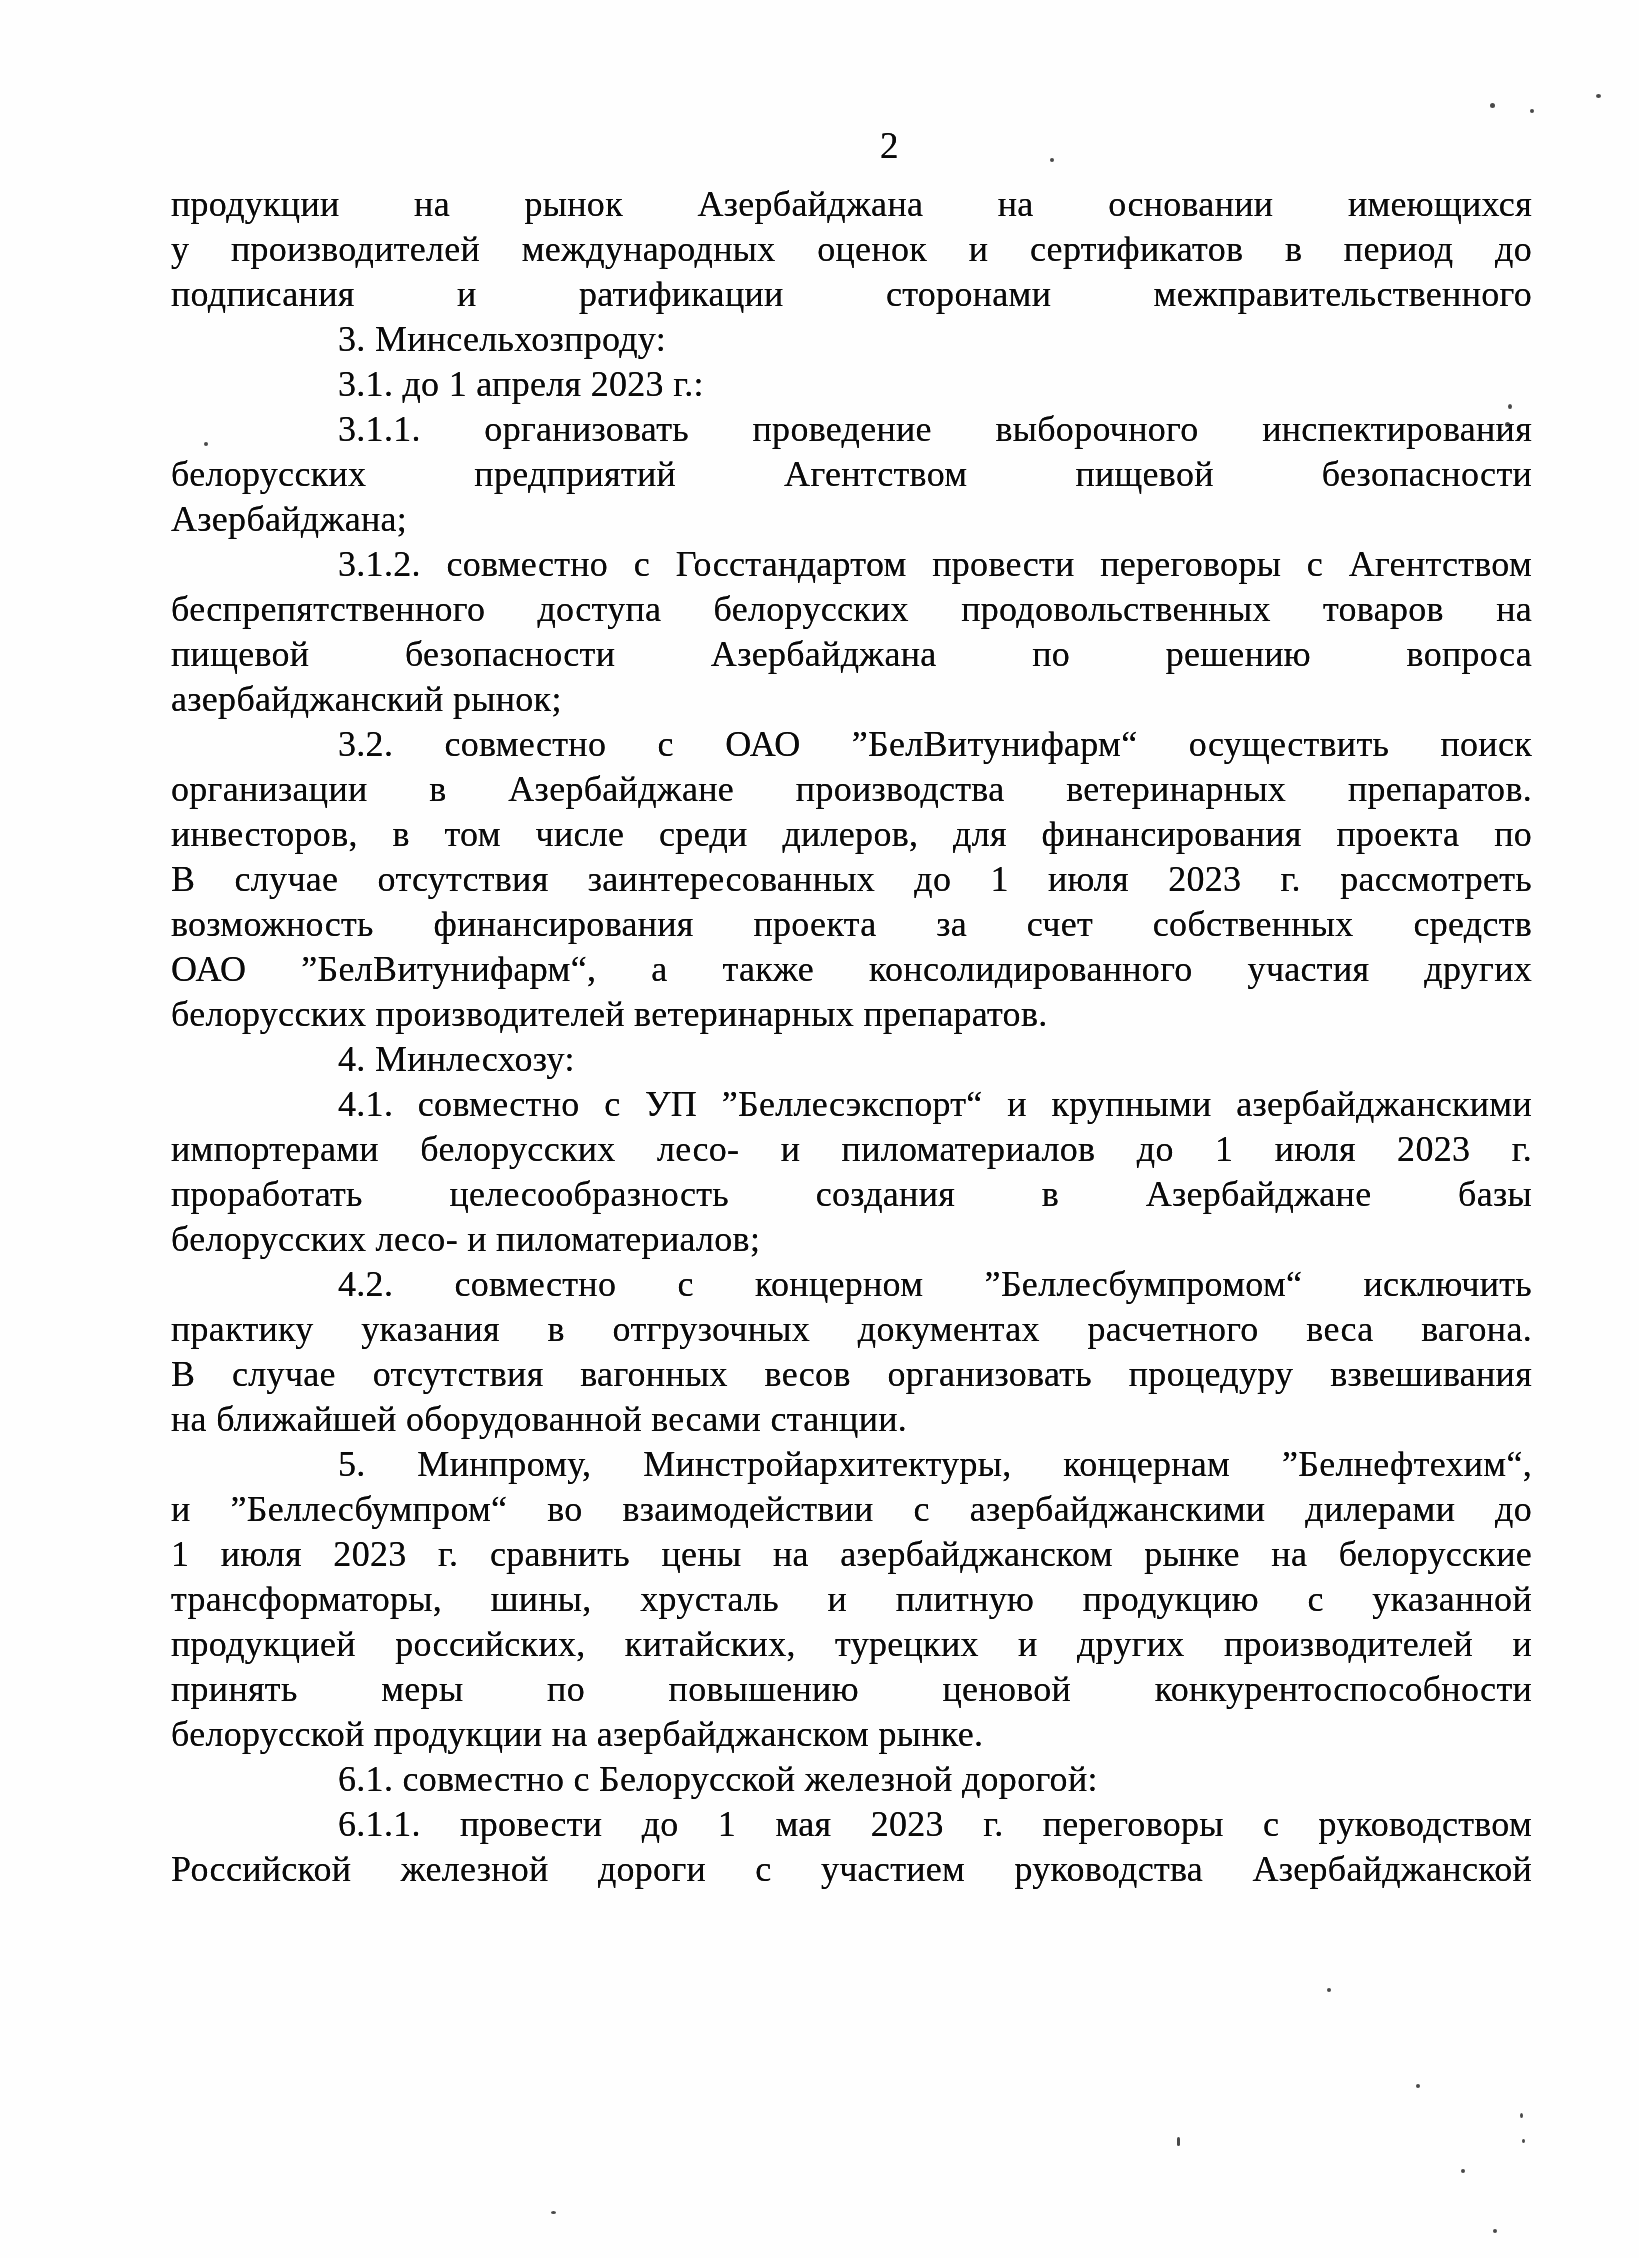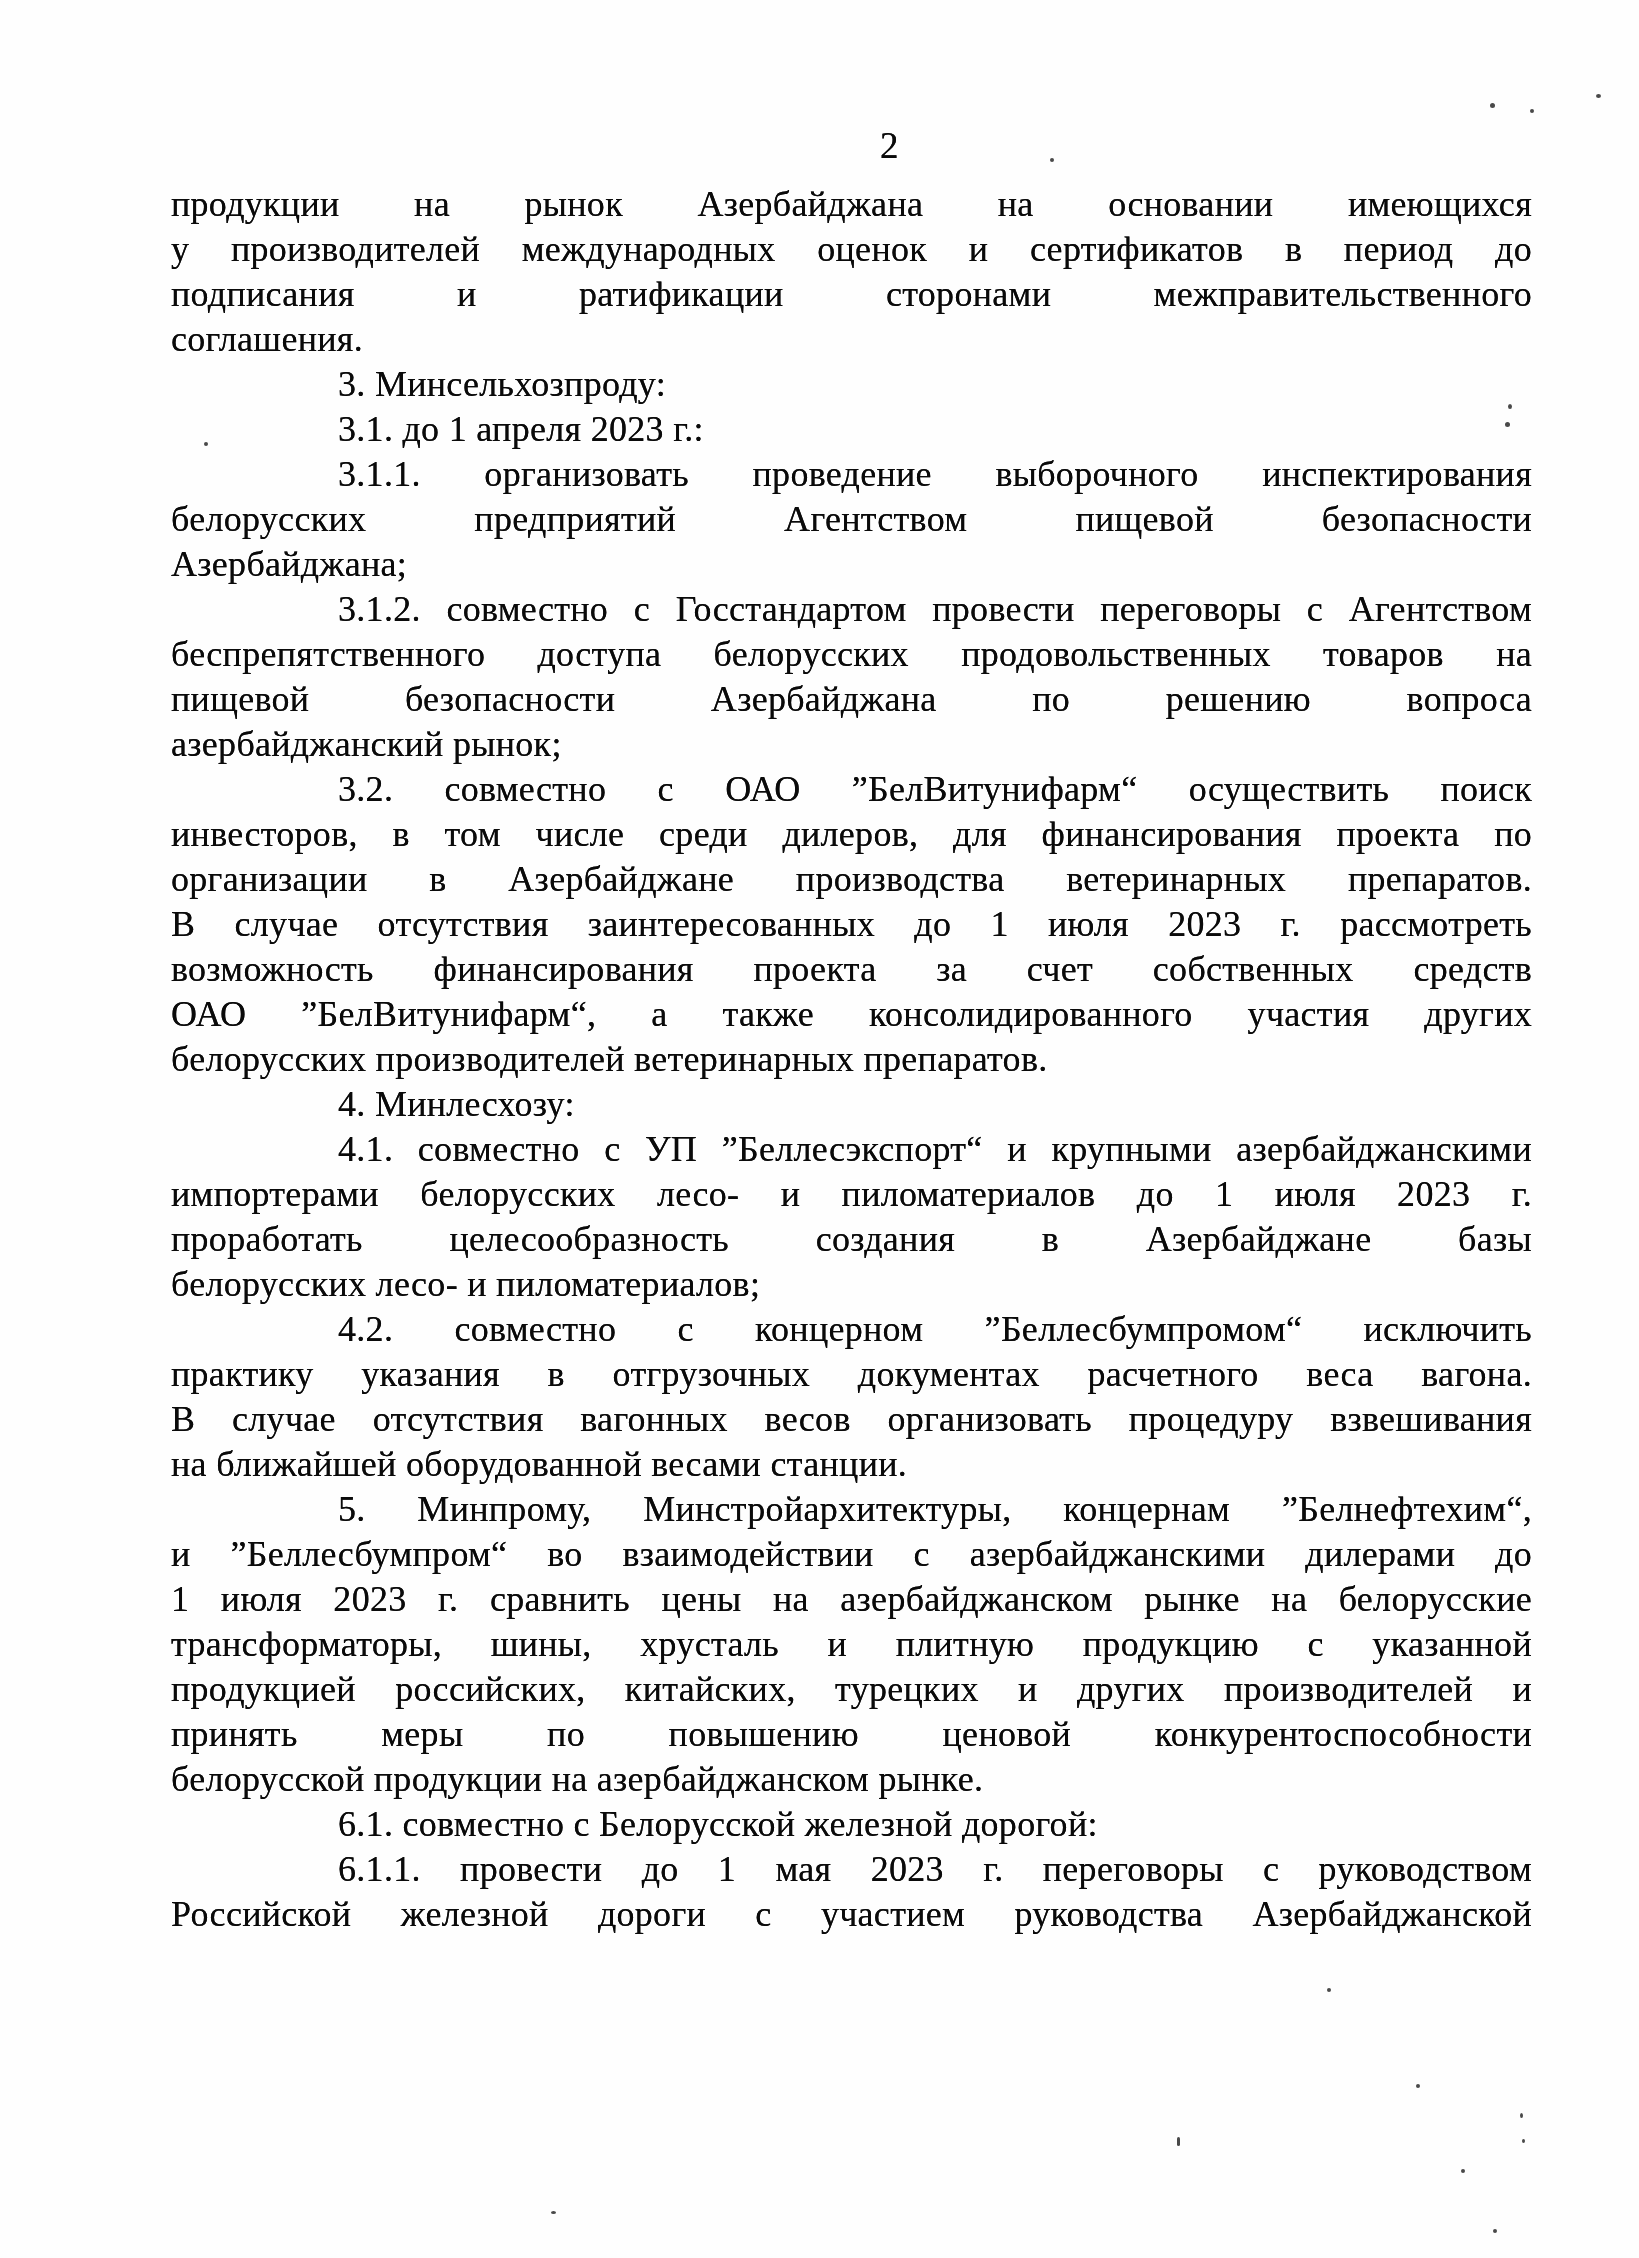--- a/index.html
+++ b/index.html
@@ -59,33 +59,32 @@
 <body>
 
 <div class="page">
 
   <div class="page-number">2</div>
 
   <div class="text-block">
       <div class="line j">продукции на рынок Азербайджана на основании имеющихся</div>
       <div class="line j">у производителей международных оценок и сертификатов в период до</div>
       <div class="line j">подписания и ратификации сторонами межправительственного</div>
-      <div class="line">соглашения.</div>
       <div class="line ind">3. Минсельхозпроду:</div>
       <div class="line ind">3.1. до 1 апреля 2023 г.:</div>
       <div class="line j ind">3.1.1. организовать проведение выборочного инспектирования</div>
       <div class="line j">белорусских предприятий Агентством пищевой безопасности</div>
       <div class="line">Азербайджана;</div>
       <div class="line j ind">3.1.2. совместно с Госстандартом провести переговоры с Агентством</div>
       <div class="line j">беспрепятственного доступа белорусских продовольственных товаров на</div>
       <div class="line j">пищевой безопасности Азербайджана по решению вопроса</div>
       <div class="line">азербайджанский рынок;</div>
       <div class="line j ind">3.2. совместно с ОАО ”БелВитунифарм“ осуществить поиск</div>
+      <div class="line j">организации в Азербайджане производства ветеринарных препаратов.</div>
       <div class="line j">инвесторов, в том числе среди дилеров, для финансирования проекта по</div>
-      <div class="line j">организации в Азербайджане производства ветеринарных препаратов.</div>
       <div class="line j">В случае отсутствия заинтересованных до 1 июля 2023 г. рассмотреть</div>
       <div class="line j">возможность финансирования проекта за счет собственных средств</div>
       <div class="line j">ОАО ”БелВитунифарм“, а также консолидированного участия других</div>
       <div class="line">белорусских производителей ветеринарных препаратов.</div>
       <div class="line ind">4. Минлесхозу:</div>
       <div class="line j ind">4.1. совместно с УП ”Беллесэкспорт“ и крупными азербайджанскими</div>
       <div class="line j">импортерами белорусских лесо- и пиломатериалов до 1 июля 2023 г.</div>
       <div class="line j">проработать целесообразность создания в Азербайджане базы</div>
       <div class="line">белорусских лесо- и пиломатериалов;</div>
       <div class="line j ind">4.2. совместно с концерном ”Беллесбумпромом“ исключить</div>

